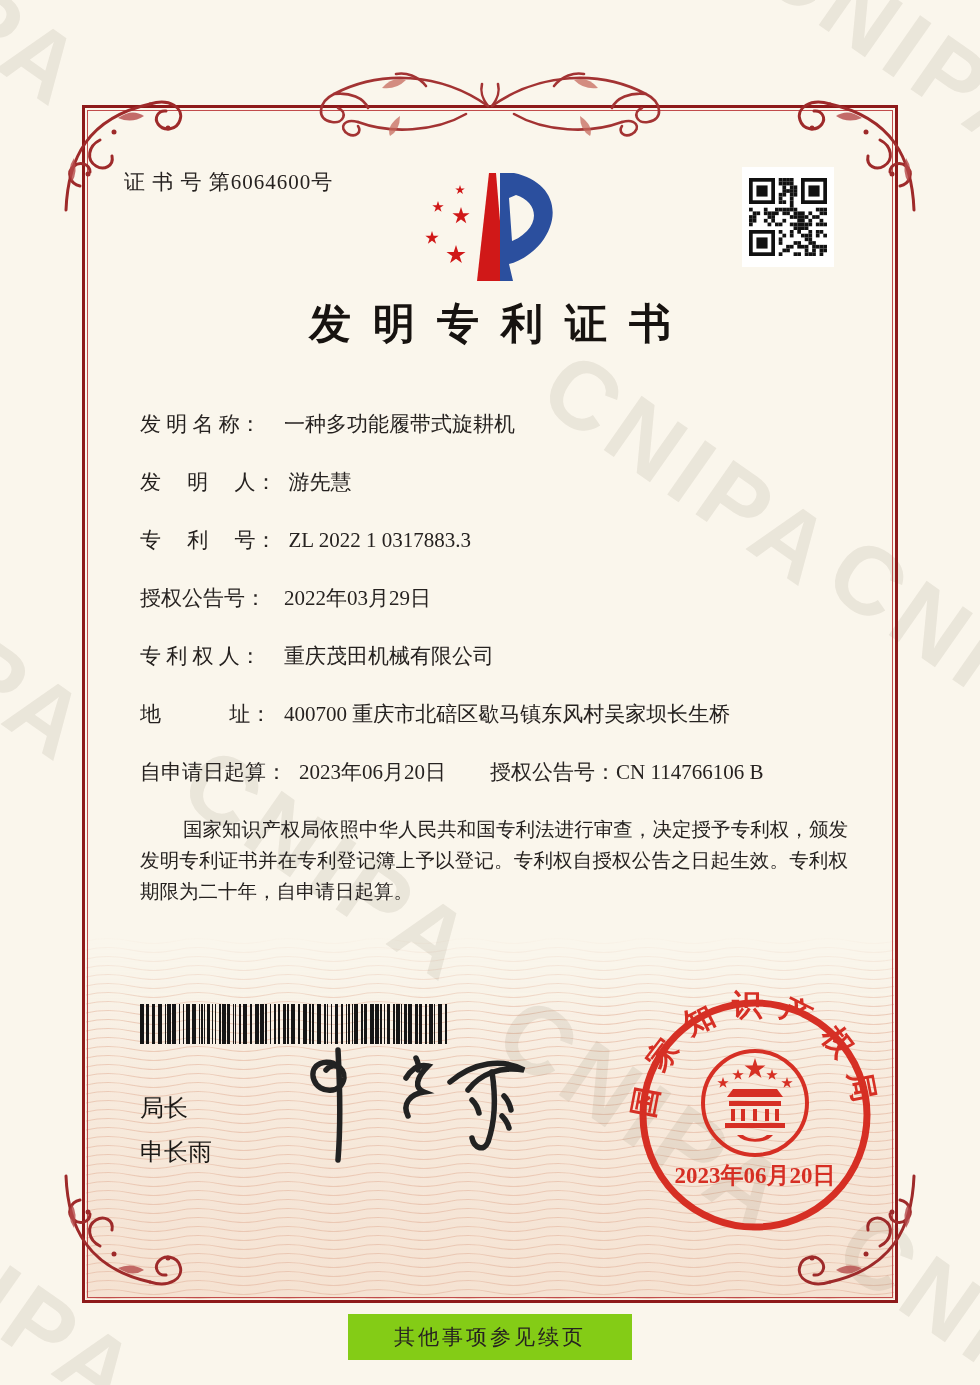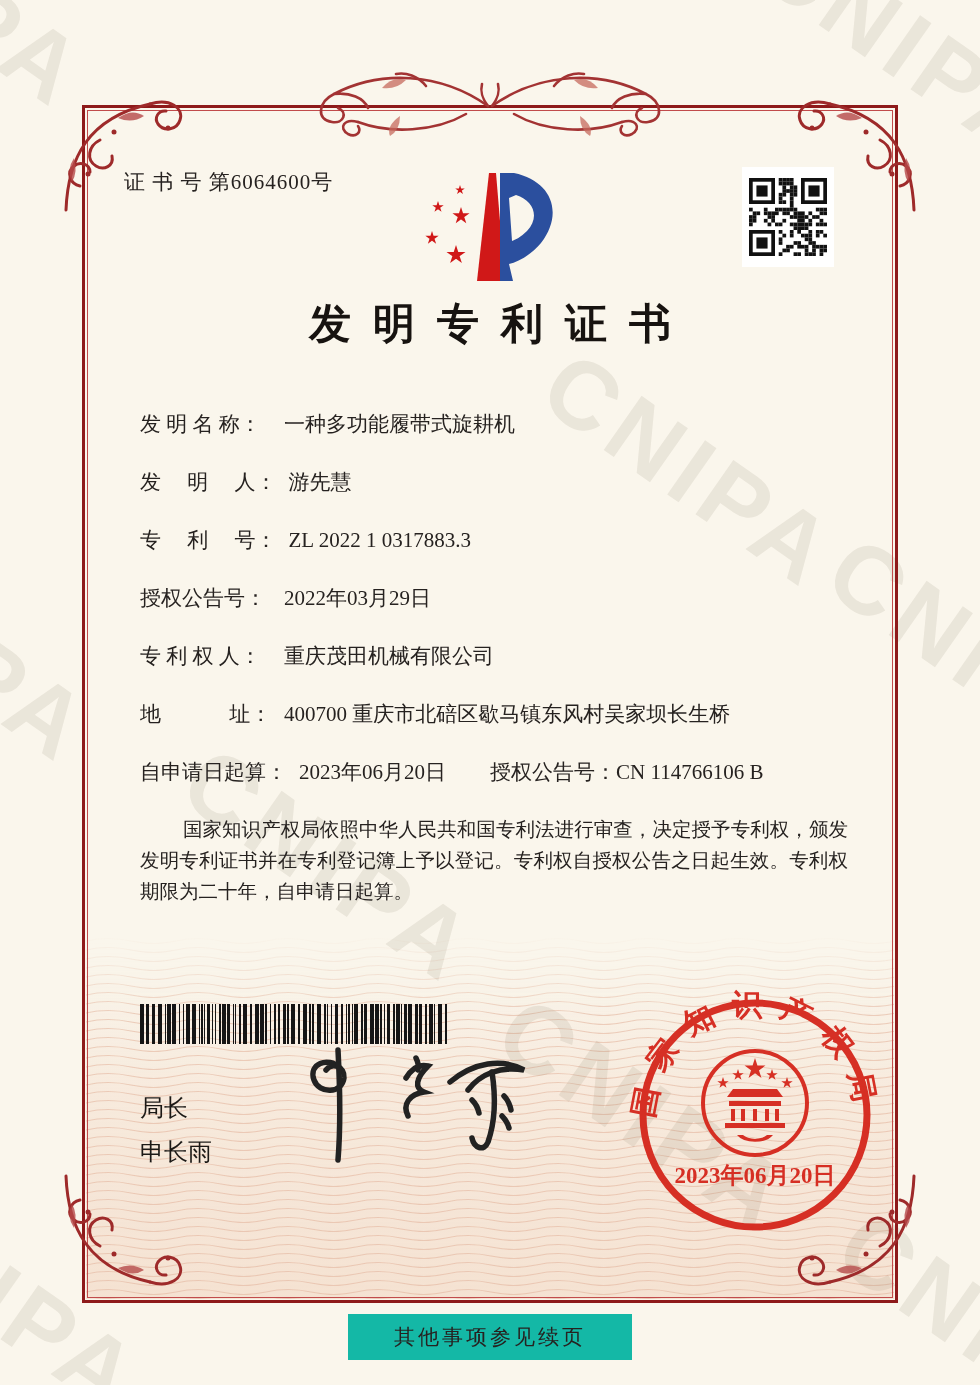--- a/index.html
+++ b/index.html
@@ -89,21 +89,21 @@
   .signature{position:absolute;left:288px;top:1038px;z-index:5;}
   
   .seal{position:absolute;left:625px;top:985px;z-index:6;opacity:0.95;}
   
   .page-no{
     position:absolute;left:0;right:0;top:1264px;text-align:center;
     font-size:16px;z-index:4;
   }
   .cont-box{
     position:absolute;left:50%;top:1314px;transform:translateX(-50%);
-    background:#14b8a6;
+    background:#84cc16;
     padding:9px 46px;z-index:4;
     font-size:21px;letter-spacing:3px;
     white-space:nowrap;
   }
 </style>
 </head>
 <body>
 
 <div class="page">
 

